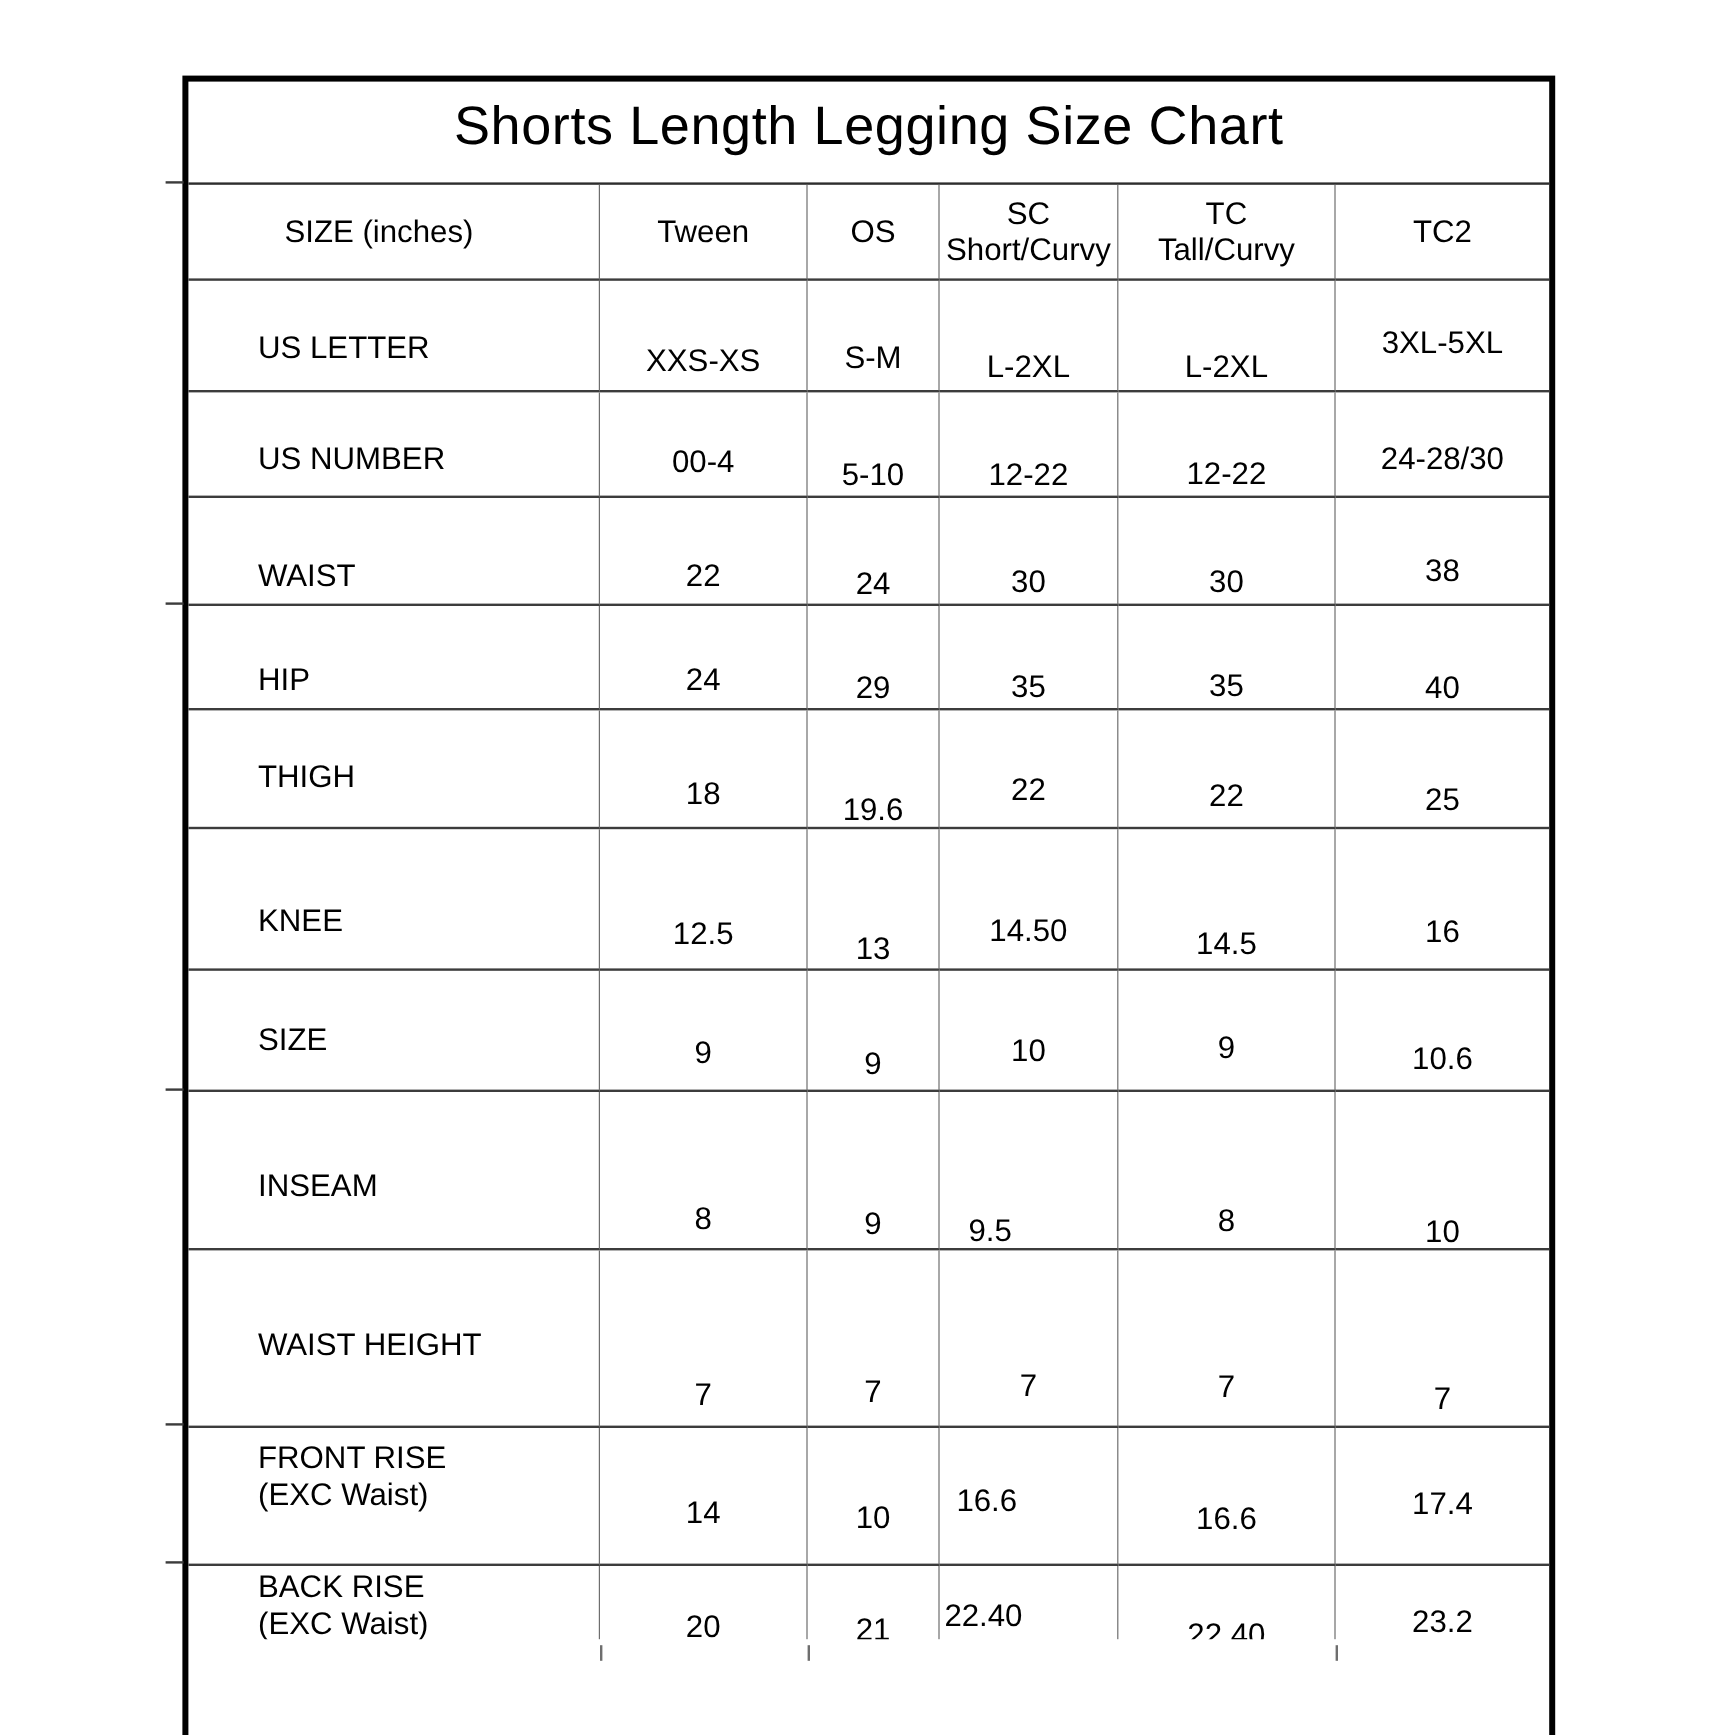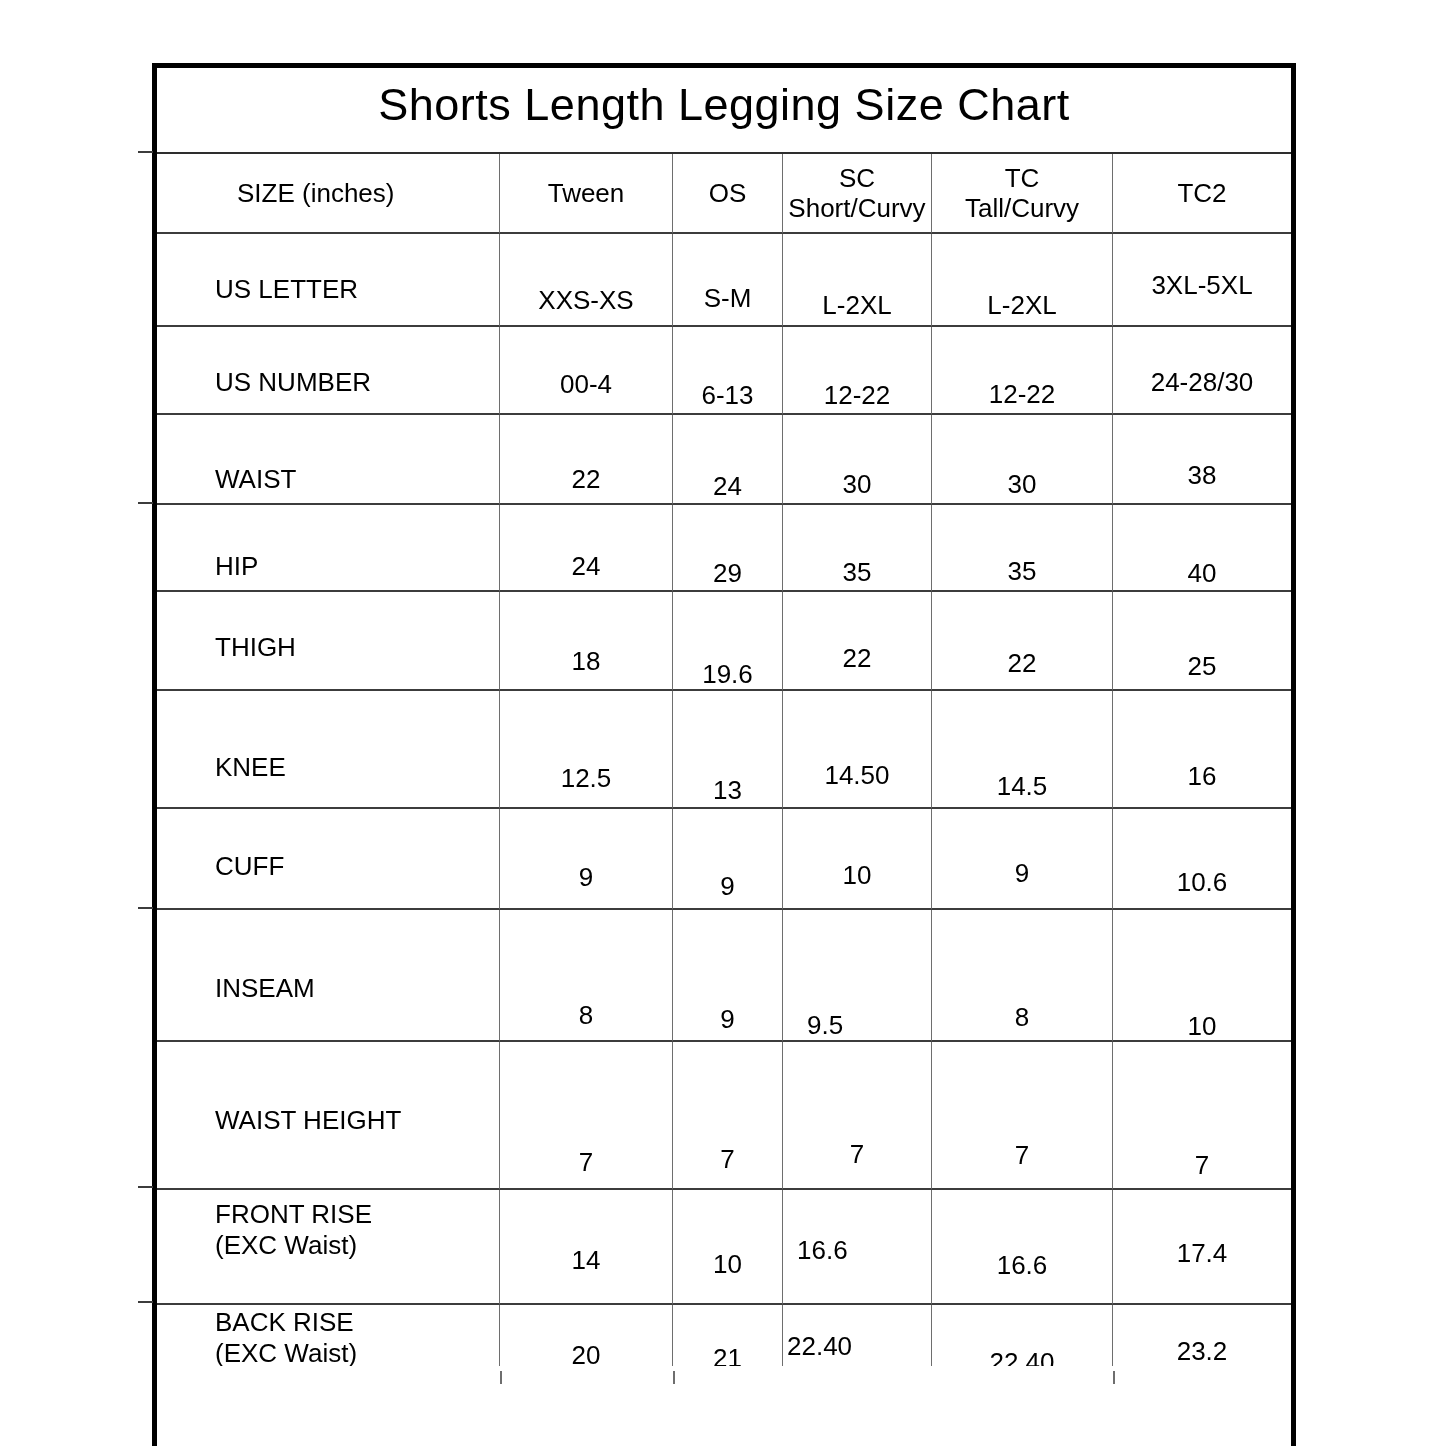--- a/index.html
+++ b/index.html
@@ -142,21 +142,21 @@
       <div class="cell vcell" style="padding-top:51px">XXS-XS</div>
       <div class="cell vcell" style="padding-top:49px">S-M</div>
       <div class="cell vcell" style="padding-top:56px">L-2XL</div>
       <div class="cell vcell" style="padding-top:56px">L-2XL</div>
       <div class="cell vcell lastcol" style="padding-top:36px">3XL-5XL</div>
 
       <div class="cell lcell" style="padding-top:40px">
           <span>US NUMBER</span>
         </div>
       <div class="cell vcell" style="padding-top:42px">00-4</div>
-      <div class="cell vcell" style="padding-top:53px">6-13</div>
+      <div class="cell vcell" style="padding-top:53px">5-10</div>
       <div class="cell vcell" style="padding-top:53px">12-22</div>
       <div class="cell vcell" style="padding-top:52px">12-22</div>
       <div class="cell vcell lastcol" style="padding-top:40px">24-28/30</div>
 
       <div class="cell lcell" style="padding-top:49px">
           <span>WAIST</span>
         </div>
       <div class="cell vcell" style="padding-top:49px">22</div>
       <div class="cell vcell" style="padding-top:56px">24</div>
       <div class="cell vcell" style="padding-top:54px">30</div>
@@ -184,21 +184,21 @@
       <div class="cell lcell" style="padding-top:61px">
           <span>KNEE</span>
         </div>
       <div class="cell vcell" style="padding-top:72px">12.5</div>
       <div class="cell vcell" style="padding-top:84px">13</div>
       <div class="cell vcell" style="padding-top:69px">14.50</div>
       <div class="cell vcell" style="padding-top:80px">14.5</div>
       <div class="cell vcell lastcol" style="padding-top:70px">16</div>
 
       <div class="cell lcell" style="padding-top:42px">
-          <span>CUFF</span>
+          <span>SIZE</span>
         </div>
       <div class="cell vcell" style="padding-top:53px">9</div>
       <div class="cell vcell" style="padding-top:62px">9</div>
       <div class="cell vcell" style="padding-top:51px">10</div>
       <div class="cell vcell" style="padding-top:49px">9</div>
       <div class="cell vcell lastcol" style="padding-top:58px">10.6</div>
 
       <div class="cell lcell" style="padding-top:63px">
           <span>INSEAM</span>
         </div>

